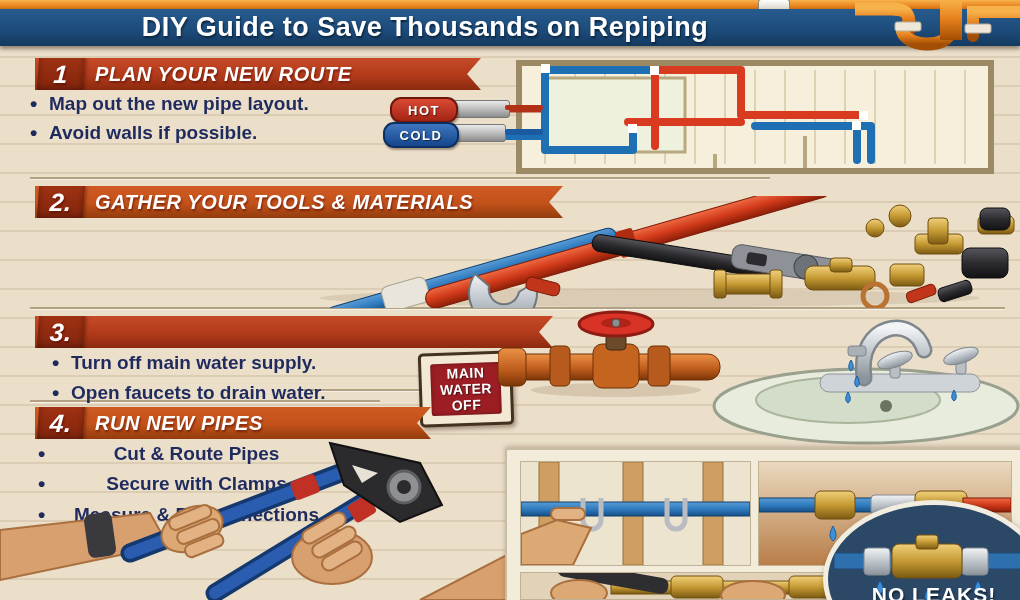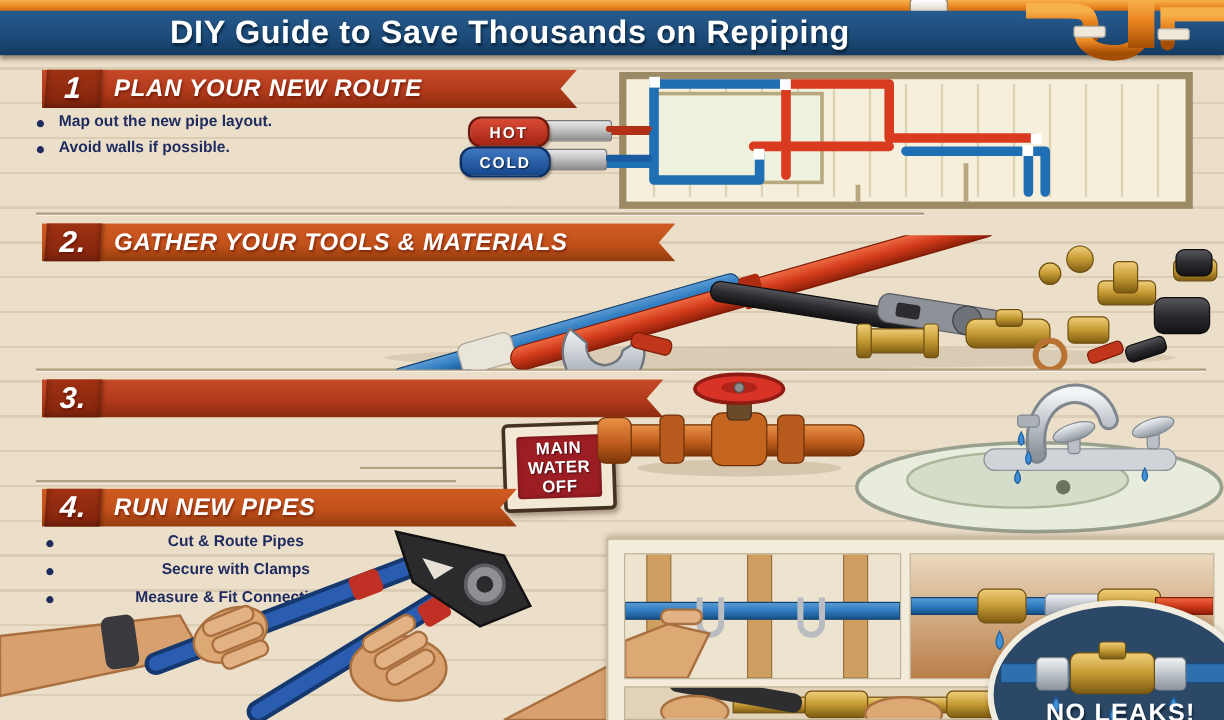--- a/index.html
+++ b/index.html
@@ -20,21 +20,21 @@
   .top-pipe{position:absolute;left:0;top:0;width:1020px;height:14px;background:linear-gradient(#f7b14a,#e8821e 45%,#a34e04);box-shadow:0 2px 2px rgba(80,40,0,.4);}
   .top-coupling{position:absolute;left:758px;top:-1px;width:30px;height:17px;background:linear-gradient(#fff,#d8d2c4 60%,#a29a88);border:1px solid #8f8776;border-radius:3px;}
   .banner{position:absolute;left:0;top:9px;width:1020px;height:37px;background:linear-gradient(#275b8d,var(--banner-blue) 55%,#143a60);display:flex;align-items:center;justify-content:center;box-shadow:0 3px 4px rgba(40,25,5,.45);}
   .banner .title{color:#fff;font-weight:bold;font-size:27px;letter-spacing:.5px;margin-right:170px;text-shadow:1px 2px 2px #0a2740;}
   .ptrap{position:absolute;left:855px;top:0;}
   
   .ribbon{position:absolute;height:32px;color:#fff;font-weight:bold;font-style:italic;font-size:20px;letter-spacing:.6px;display:flex;align-items:center;padding:0 30px 0 60px;text-shadow:1px 2px 2px rgba(80,10,0,.55);box-shadow:2px 3px 5px rgba(60,30,10,.35);clip-path:polygon(0 0,100% 0,calc(100% - 14px) 50%,100% 100%,0 100%);background:linear-gradient(#cf5b22,var(--ribbon-orange) 55%,#933c0d);}
   .ribbon.red{background:linear-gradient(#c64a27,var(--ribbon-red) 55%,#8c2a0e);}
   .ribbon .num{position:absolute;left:3px;top:-3px;bottom:-3px;width:46px;background:linear-gradient(#a23313,#7f230c);border-radius:4px;display:flex;align-items:center;justify-content:center;font-size:25px;font-style:italic;transform:skewX(-4deg);box-shadow:inset 0 -4px 6px rgba(0,0,0,.35),2px 2px 3px rgba(60,20,0,.4);}
   
-  .bullets{position:absolute;margin:0;padding:0;color:var(--text-navy);font-weight:bold;font-size:13px;}
+  .bullets{position:absolute;margin:0;padding:0;color:var(--text-navy);font-weight:bold;font-size:19px;}
   .bullets li{list-style:none;position:relative;padding-left:21px;margin-bottom:7px;line-height:1.18;}
   .bullets li::before{content:"\2022";position:absolute;left:2px;top:-1px;font-size:21px;}
   
   .pill{position:absolute;height:22px;border-radius:11px;color:#fff;font-weight:bold;font-size:13px;letter-spacing:1.5px;display:flex;align-items:center;justify-content:center;border:2px solid #6d170a;text-shadow:1px 1px 1px rgba(0,0,0,.5);box-shadow:1px 2px 2px rgba(60,30,10,.4);}
   .pill.hot{left:390px;top:97px;width:64px;background:linear-gradient(#d94a35,#a32413);}
   .pill.cold{left:383px;top:122px;width:72px;background:linear-gradient(#3f77c0,#14468c);border-color:#0c2f63;}
   .connector{position:absolute;height:16px;background:linear-gradient(#e9e9e9,#b9b9b9 55%,#8b8b8b);border:1px solid #777;border-radius:3px;}
   .feedline{position:absolute;height:5px;border-radius:2px;}
   
   .divider{position:absolute;border-top:2px solid #b3a183;border-bottom:1px solid rgba(255,255,255,.55);}
@@ -196,20 +196,24 @@
       <rect x="672" y="52" width="46" height="30" rx="8" fill="url(#gDark)"></rect>
       <rect x="690" y="12" width="30" height="22" rx="7" fill="url(#gDark)"></rect>
       <rect x="648" y="88" width="34" height="14" rx="5" fill="url(#gDark)" transform="rotate(-18 665 95)"></rect>
     </g>
     <rect x="616" y="92" width="30" height="11" rx="4" fill="#c1351a" stroke="#7c1b06" transform="rotate(-20 631 97)"></rect>
   </svg>
 
   <div class="ribbon red" style="left:35px;top:316px;width:428px;">
     <span class="num">3.</span>
   </div>
+  <ul class="bullets" style="left:50px;top:352px;width:330px;">
+    <li style="margin-bottom:8px">Turn off main water supply.</li>
+    <li>Open faucets to drain water.</li>
+  </ul>
 
   <div class="sign">
     <div class="inner">MAIN WATER OFF</div>
   </div>
 
   <svg style="position:absolute;left:498px;top:300px;" width="235" height="98" viewBox="0 0 235 98">
     <ellipse cx="118" cy="90" rx="85" ry="7" fill="rgba(120,90,50,.18)"></ellipse>
     <rect x="8" y="54" width="214" height="26" rx="12" fill="url(#gCopper)" stroke="#6e3005"></rect>
     <rect x="0" y="48" width="28" height="38" rx="7" fill="url(#gCopper)" stroke="#6e3005"></rect>
     <rect x="52" y="46" width="20" height="40" rx="5" fill="#b65a1e" stroke="#6e3005"></rect>

